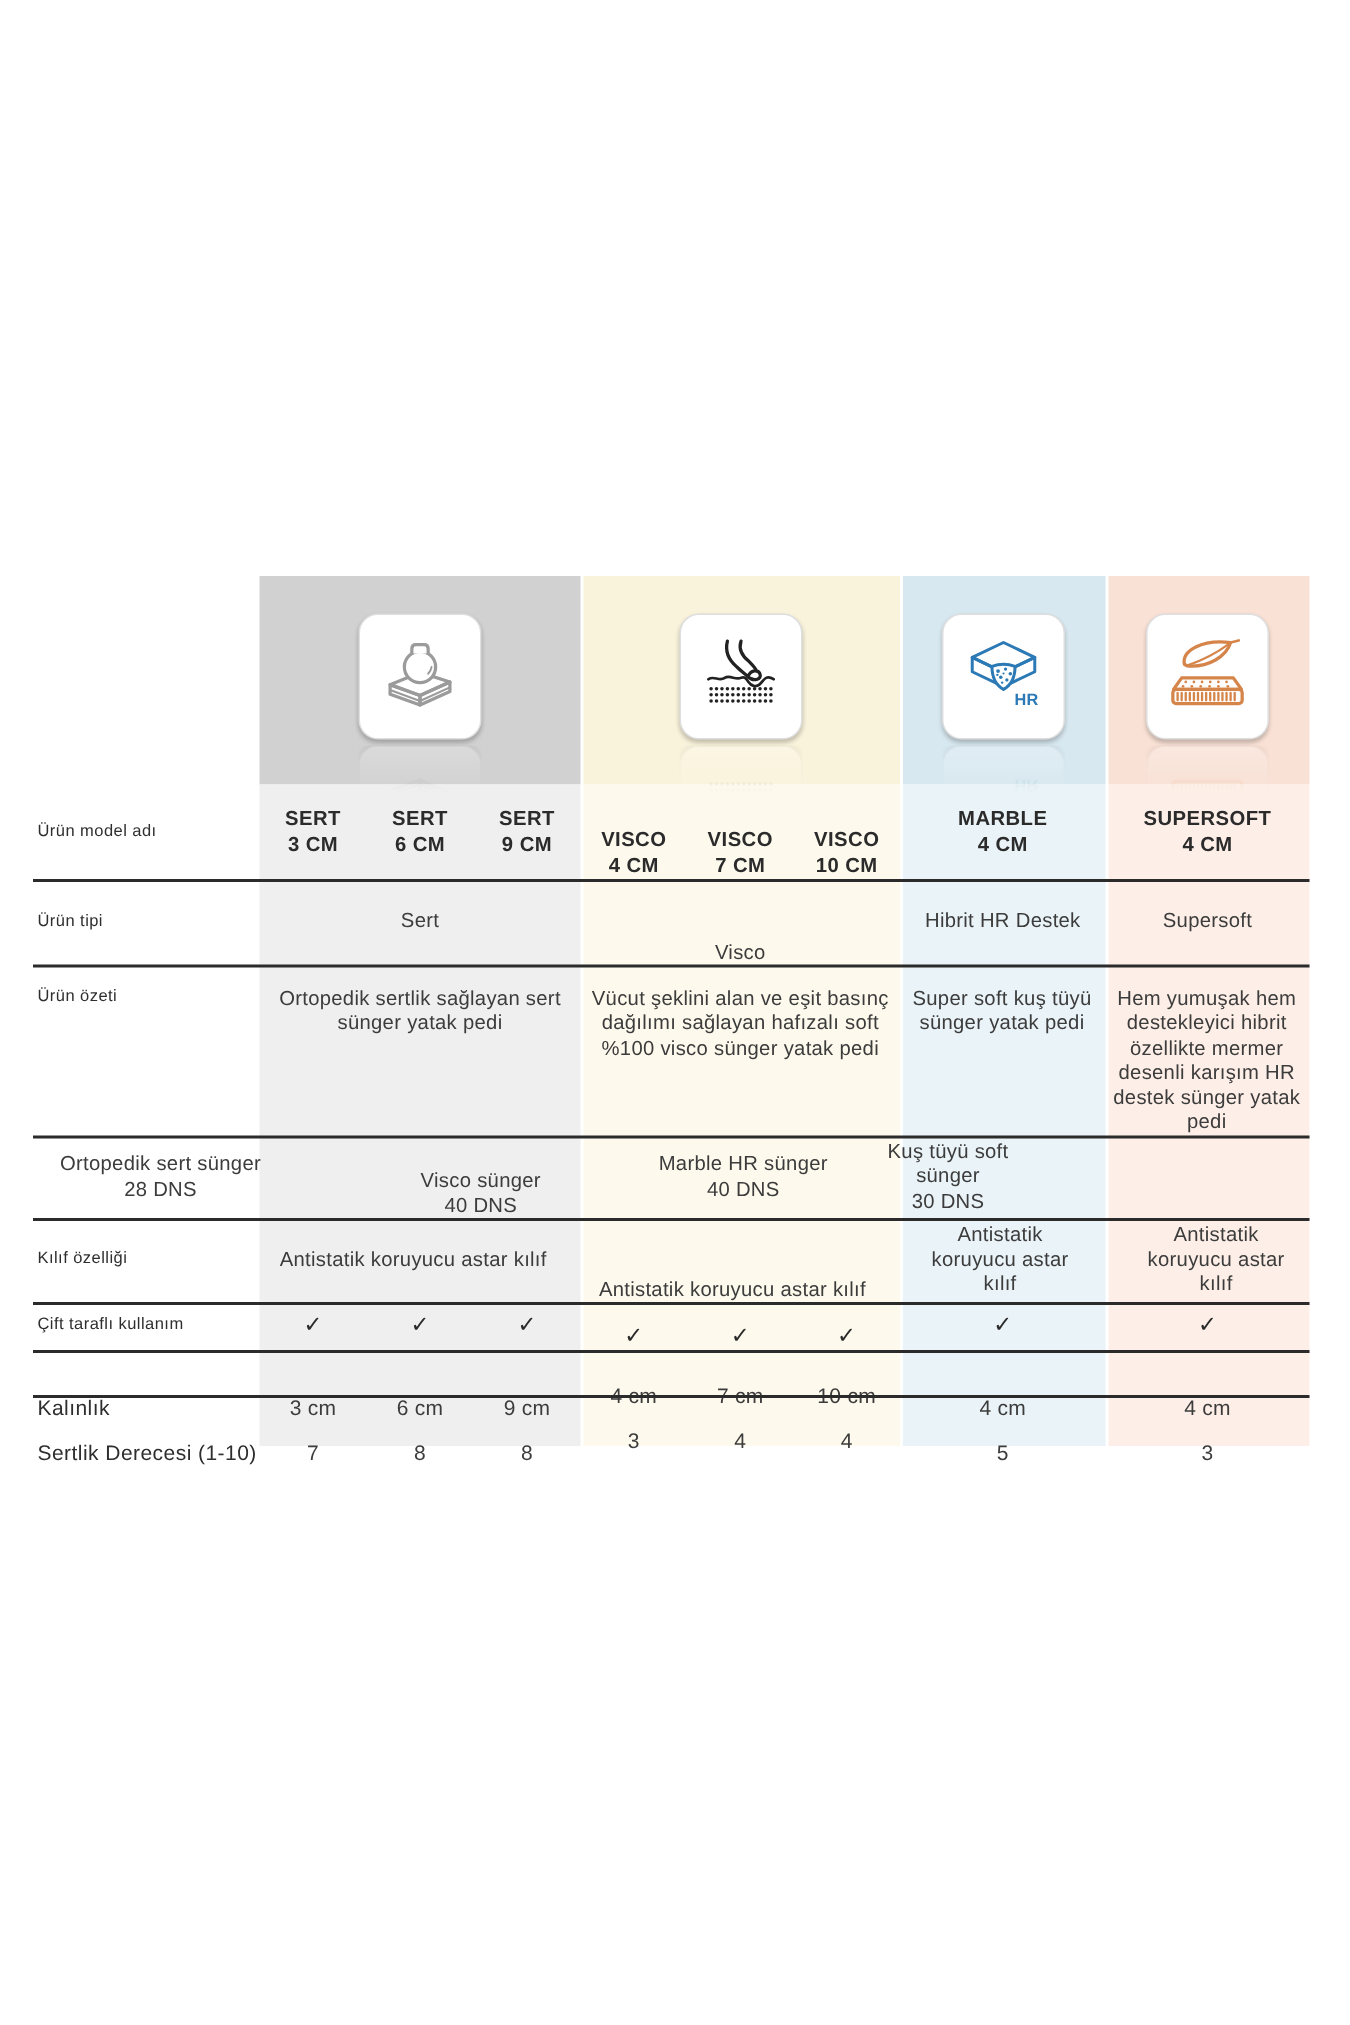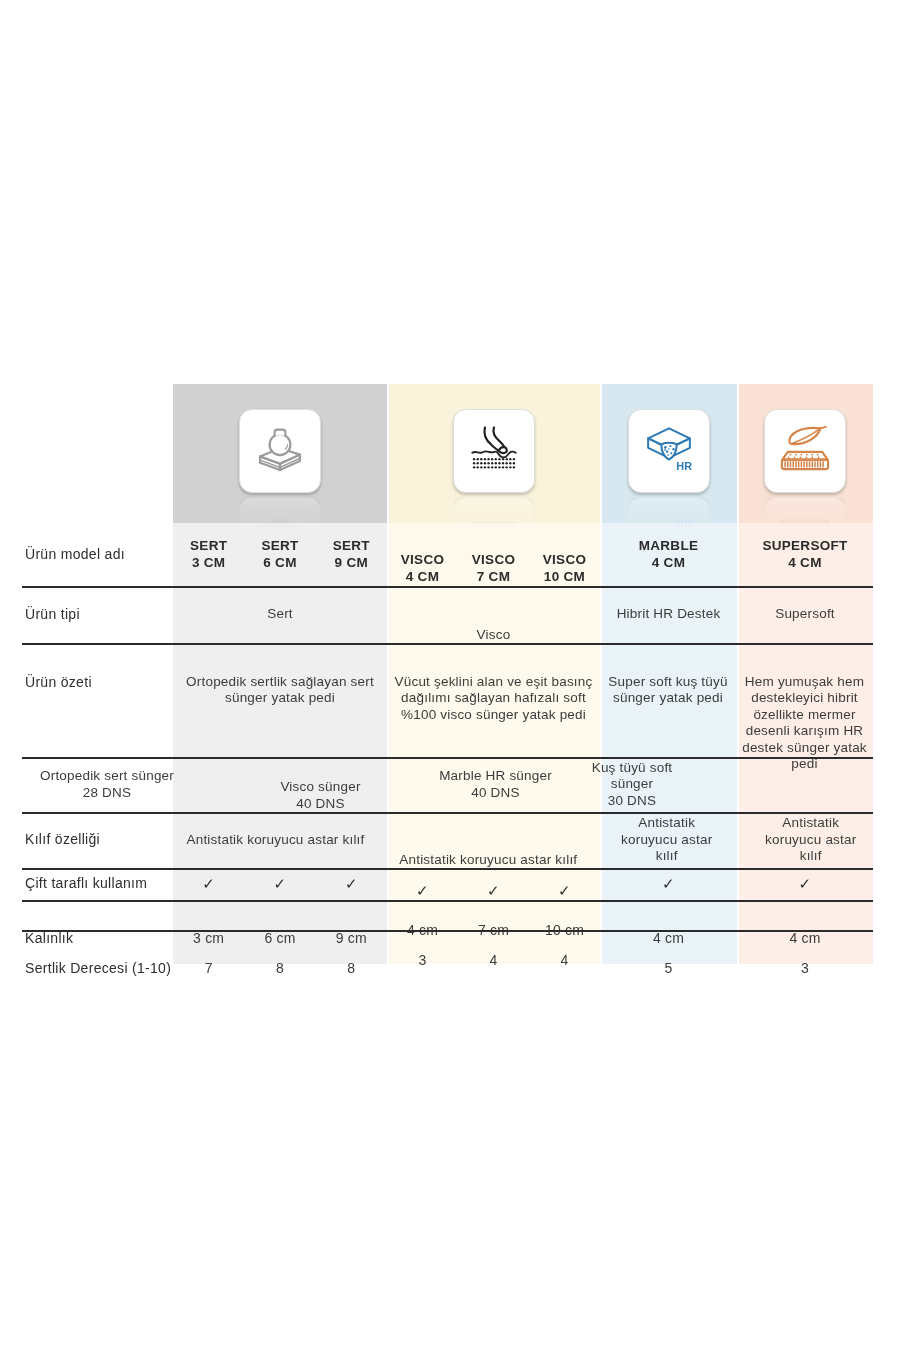--- a/index.html
+++ b/index.html
@@ -13,31 +13,31 @@
 
   
   .rule { position:absolute; left:22px; width:851px; height:2px; background:#2b2b2b; }
 
   
   .rows { position:absolute; left:0; top:0; width:800px; height:580px; }
   .row { display:flex; width:873px; }
   .cell { display:flex; align-items:center; justify-content:center; text-align:center;
           font-size:13.5px; line-height:1.22; letter-spacing:.2px; color:#3c3c3c; }
   .c-label { width:173px; justify-content:flex-start; text-align:left; padding-left:25px;
-             font-size:14px; color:#2e2e2e; font-weight:500; letter-spacing:.3px; }
+             font-size:11px; color:#2e2e2e; font-weight:500; letter-spacing:.3px; }
   .g-sert { width:214px; } .g-visco { width:213px;align-items:flex-end; }
   .g-marble { width:137px; padding:0 6px; } .g-super { width:136px; padding:0 6px;text-align:center; }
   .subs { padding:0; }
   .sub { width:33.3333%; display:flex; align-items:center; justify-content:center; text-align:center; }
 
   .r-icons  { height:139px; }
   .r-model  { height:63px; }
   .r-tipi   { height:57px; }
   .r-ozet   { height:114px; }
-  .r-ozet .cell { align-items:flex-start; padding-top:15px;margin-top:16px; }
+  .r-ozet .cell { align-items:flex-start; padding-top:15px; }
   .r-ozet .g-sert, .r-ozet .g-visco { padding-left:5px; padding-right:5px; }
   .r-dolgu  { height:55px; }
   .r-kilif  { height:56px;gap:19px; }
   .r-cift   { height:32px; }
   .r-kalin  { height:30px; }
   .r-sert   { height:34px; }
   .r-kalin .cell, .r-sert .cell { font-size:14px;margin-top:39px; }
   .check { font-size:15px; color:#2b2b2b; }
 
   .model-name { font-weight:700; font-size:13.5px; color:#2b2b2b; line-height:1.25; letter-spacing:.3px; }

